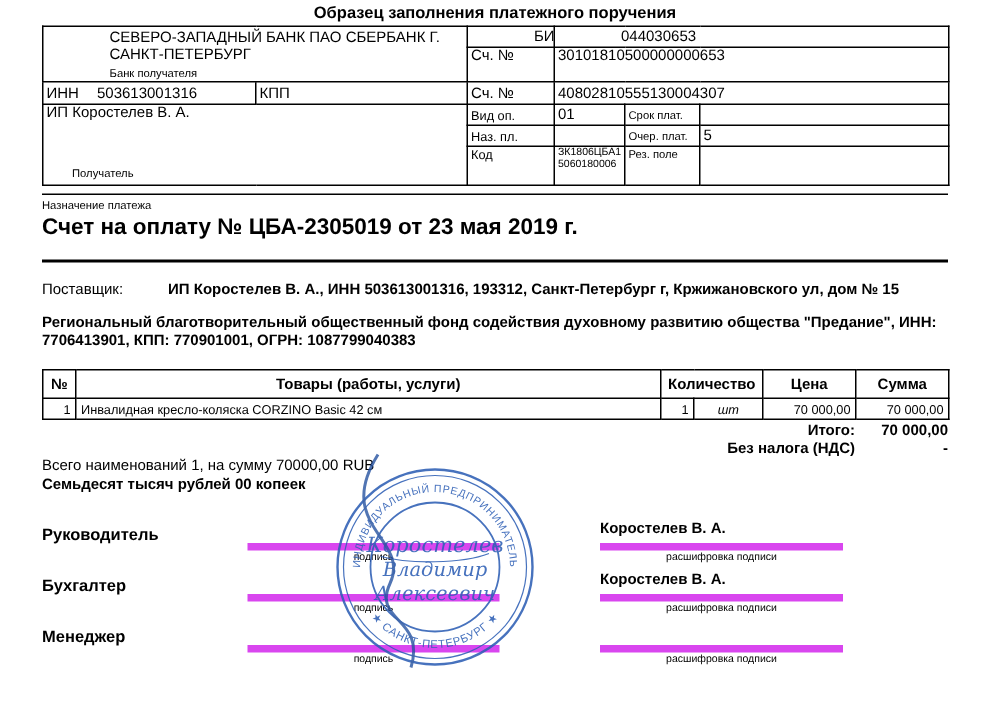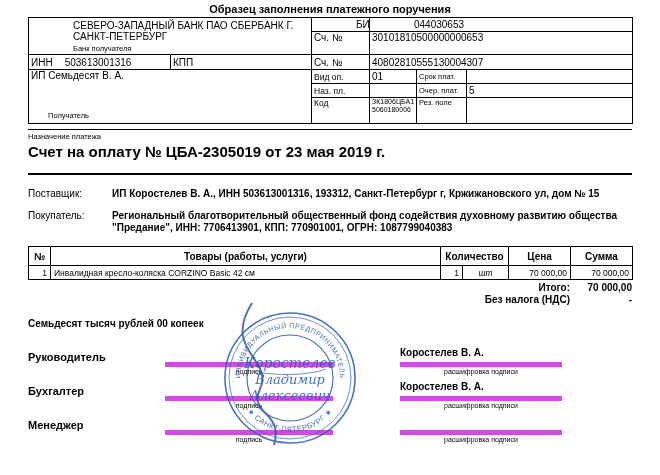--- a/index.html
+++ b/index.html
@@ -106,21 +106,21 @@
     </tr>
     <tr class="r3">
       <td><span class="inn-label">ИНН</span><span>503613001316</span></td>
       <td>КПП</td>
       <td>Сч. №</td>
       <td colspan="3">40802810555130004307</td>
     </tr>
     <tr class="r4">
       <td colspan="2" rowspan="3" class="vtop">
         <div class="payee-wrap">
-          <div class="payee-name">ИП Семьдесят В. А.</div>
+          <div class="payee-name">ИП Коростелев В. А.</div>
           <div class="payee-sub">Получатель</div>
         </div>
       </td>
       <td class="md">Вид оп.</td>
       <td>01</td>
       <td class="sm">Срок плат.</td>
       <td></td>
     </tr>
     <tr class="r5">
       <td class="md">Наз. пл.</td>
@@ -146,21 +146,20 @@
   </div>
 
   <div class="abs invoice-title">Счет на оплату № ЦБА-2305019 от 23 мая 2019 г.</div>
   <div class="abs divider"></div>
 
   <div class="abs party supplier">
     <div class="party-label">Поставщик:</div>
     <div class="party-value">ИП Коростелев В. А., ИНН 503613001316, 193312, Санкт-Петербург г, Кржижановского ул, дом № 15</div>
   </div>
   <div class="abs party buyer">
-    <div class="party-label">Покупатель:</div>
     <div class="party-value">Региональный благотворительный общественный фонд содействия духовному развитию общества "Предание", ИНН: 7706413901, КПП: 770901001, ОГРН: 1087799040383</div>
   </div>
 
   <table class="abs items-table">
     <colgroup>
       <col style="width:22px">
         <col style="width:390px">
         <col style="width:22px">
       <col style="width:46px">
         <col style="width:62px">
@@ -189,20 +188,21 @@
     <div class="trow">
       <div class="tlabel">Итого:</div>
       <div class="tval">70 000,00</div>
     </div>
     <div class="trow">
       <div class="tlabel">Без налога (НДС)</div>
       <div class="tval">-</div>
     </div>
   </div>
 
+  <div class="abs summary1">Всего наименований 1, на сумму 70000,00 RUB</div>
   <div class="abs summary2">Семьдесят тысяч рублей 00 копеек</div>
 
   <div class="abs sig-row row1">
     <div class="sig-role">Руководитель</div>
     <div class="sig-field sig-f1">
       <div class="sig-line"></div>
       <div class="sig-sub">подпись</div>
     </div>
     <div class="sig-field sig-f2">
       <div class="sig-line">

